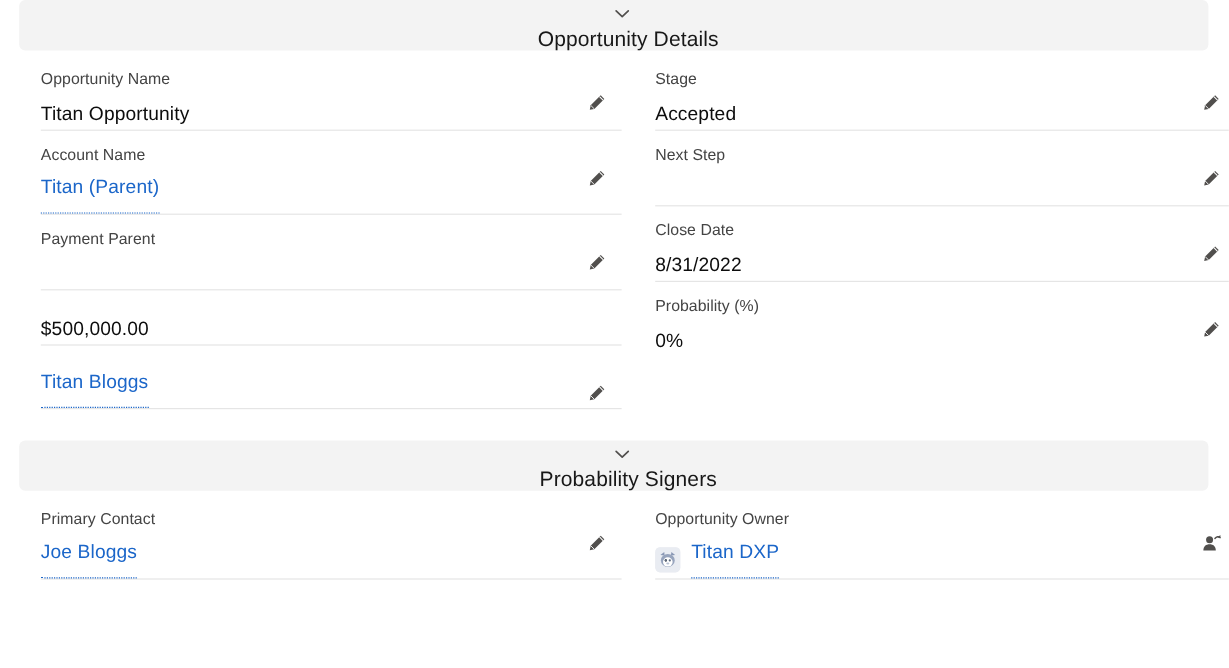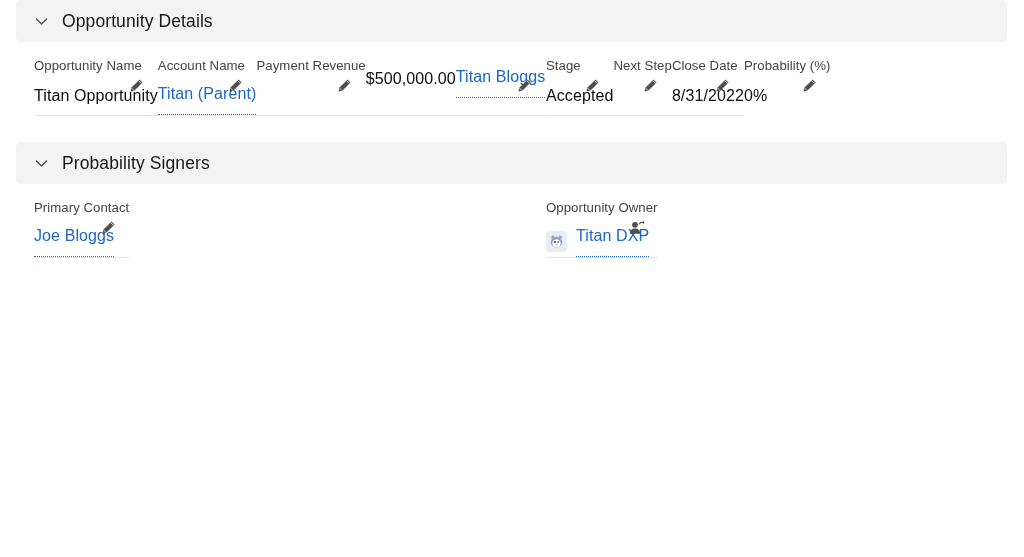--- a/index.html
+++ b/index.html
@@ -24,20 +24,21 @@
   
   .section-header {
     margin: 0 17px 0 16px;
     height: 42px;
     background: #f3f3f3;
     border-radius: 5px;
     display: flex;
     align-items: center;
     padding-left: 14px;
     box-sizing: border-box;
+    flex-direction: column;
   }
   .chev {
     width: 22px;
     height: 22px;
     display: inline-flex;
     align-items: center;
     justify-content: center;
     flex: 0 0 auto;
     cursor: pointer;
   }
@@ -50,21 +51,21 @@
     white-space: nowrap;
   }
 
   
   .fields {
     display: grid;
     grid-template-columns: 484px 28px 484px;
     padding: 0 0 0 34px;
     box-sizing: border-box;
   }
-  .col { display: flex; flex-direction: row; }
+  .col { display: flex; flex-direction: column; }
   .spacer { }
 
   .field {
     position: relative;
     padding-top: 11px;
     border-bottom: 1px solid #e5e5e5;
     min-height: 46px;
     box-sizing: border-box;
   }
   .field.no-border { border-bottom: none; }
@@ -169,21 +170,21 @@
         <span class="f-action">
           <svg width="15" height="15" viewBox="0 0 16 16">
             <path d="M11.3 1.5 L14.5 4.7 L5.6 13.6 L1.6 14.4 L2.4 10.4 Z" fill="#514f4d"></path>
             <path d="M10.2 2.6 L13.4 5.8" stroke="#ffffff" stroke-width="0.9"></path>
             <path d="M2.4 10.4 L5.6 13.6" stroke="#ffffff" stroke-width="0.8"></path>
           </svg>
         </span>
       </div>
 
       <div class="field">
-        <div class="f-label">Payment Revenue</div>
+        <div class="f-label">Payment Parent</div>
         <div class="f-value empty"></div>
         <span class="f-action">
           <svg width="15" height="15" viewBox="0 0 16 16">
             <path d="M11.3 1.5 L14.5 4.7 L5.6 13.6 L1.6 14.4 L2.4 10.4 Z" fill="#514f4d"></path>
             <path d="M10.2 2.6 L13.4 5.8" stroke="#ffffff" stroke-width="0.9"></path>
             <path d="M2.4 10.4 L5.6 13.6" stroke="#ffffff" stroke-width="0.8"></path>
           </svg>
         </span>
       </div>
 

